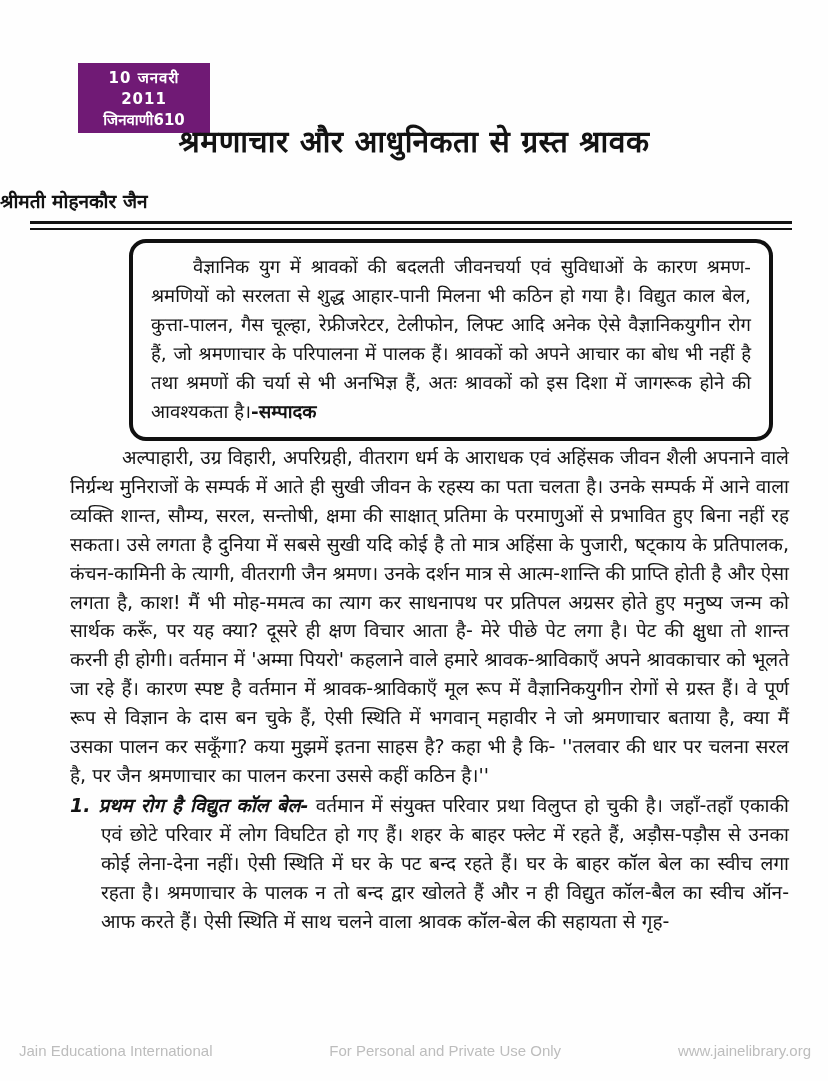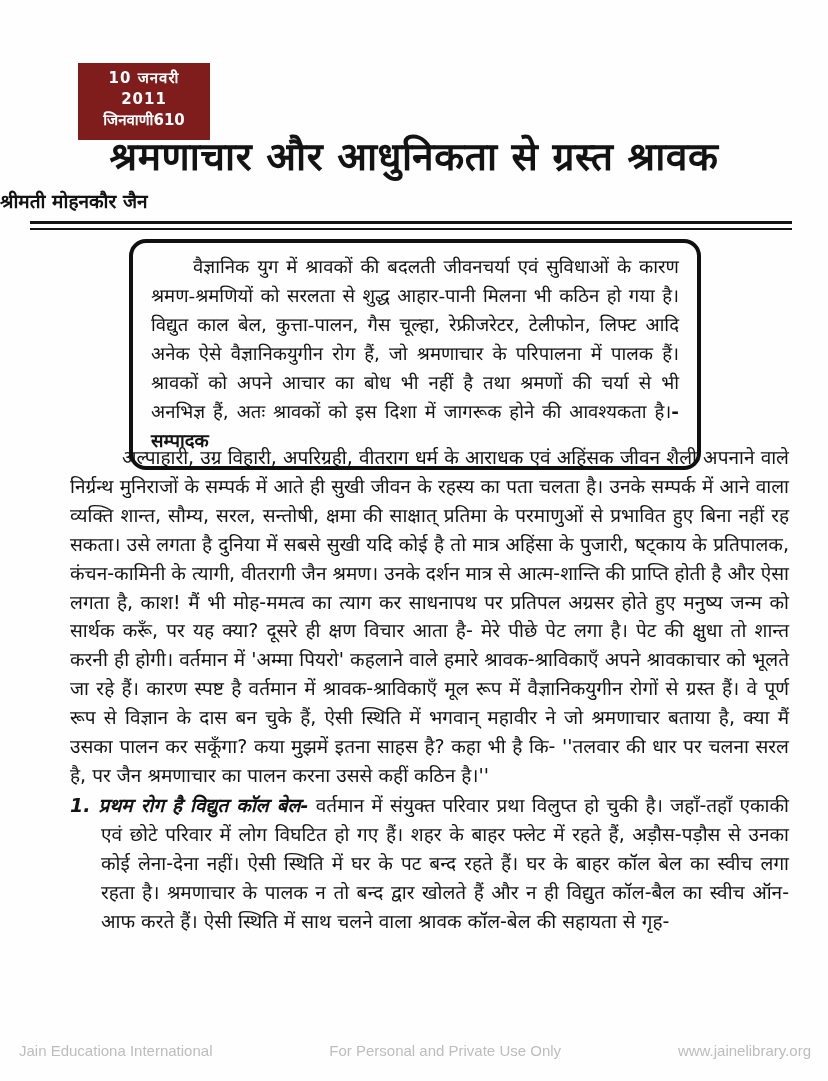--- a/index.html
+++ b/index.html
@@ -9,47 +9,47 @@
     margin:0 auto;
     background:#fefefe;
     color:#131313;
     font-family:"DejaVu Sans", sans-serif;
     overflow:hidden;
   }
   
   .header-box {
     position:absolute; left:78px; top:63px;
     width:114px;
-    background:#7f1d1d; color:#ffffff;
-    padding:5px 9px 9px 9px;
+    background:#701a75; color:#ffffff;
+    padding:5px 9px 2px 9px;
     font-weight:bold; font-size:15px; line-height:21px;
   }
   .header-box .row1 { text-align:center; letter-spacing:1px; }
   .header-box .row2 { display:flex; justify-content:center; }
   
   .title {
-    position:absolute; left:0; right:0; top:128px;
+    position:absolute; left:0; right:0; top:120px;
     text-align:center;
-    font-size:39px; font-weight:bold;
+    font-size:30px; font-weight:bold;
     letter-spacing:0.5px;
   }
   .author {
     position:absolute; left:0; right:0; top:188px;
     font-size:19px; font-weight:bold;
   }
   .rule {
     position:absolute; left:30px; right:36px; top:221px;
     height:4px;
     border-top:3px solid #141414;
     border-bottom:2px solid #141414;
   }
   
   .editor-box {
     position:absolute; left:129px; top:239px;
-    box-sizing:border-box; width:572px;
+    box-sizing:border-box; width:644px;
     border:4px solid #101010; border-radius:17px;
     padding:9px 18px 11px 18px;
     font-size:18.5px; line-height:29px;
     text-align:justify;
     text-indent:42px;
   }
   .editor-box .signature { font-weight:bold; }
   
   .body-text {
     position:absolute; left:70px; top:443px; width:719px;

